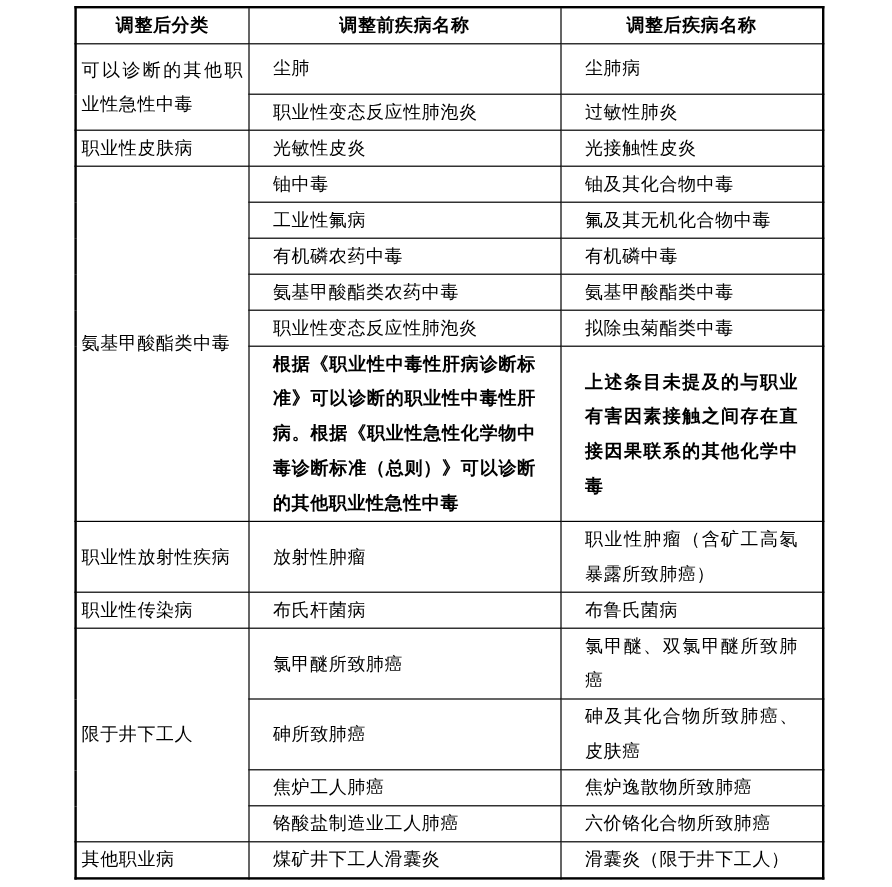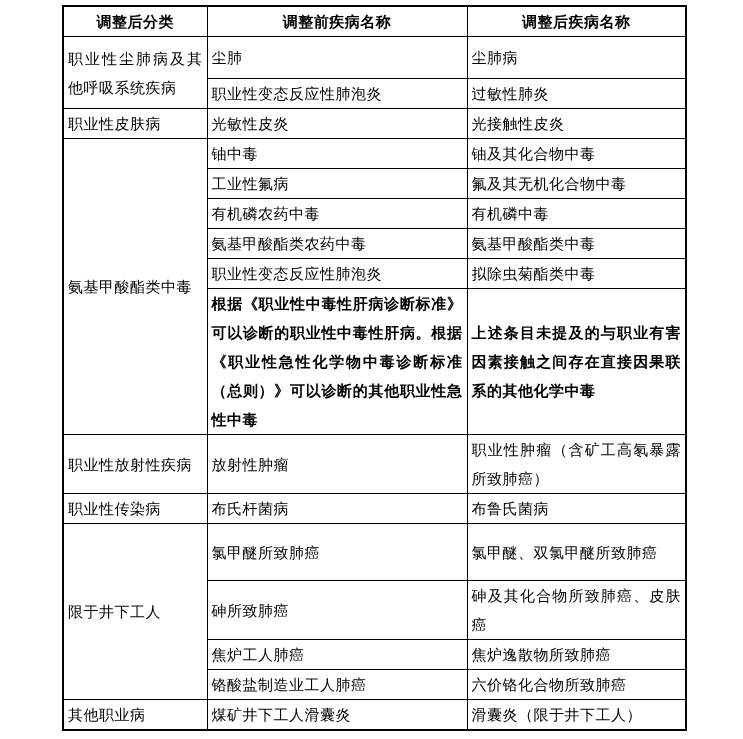--- a/index.html
+++ b/index.html
@@ -35,21 +35,21 @@
     font-weight: bold;
     text-align: center;
     padding: 0 16px;
   }
   td.cat-cell {
     text-align: justify;
     padding: 0 4px;
   }
   td.disease-cell {
     text-align: justify;
-    padding: 0 4px;
+    padding: 0 20px;
   }
   
   tr.h-hdr  { height: 27px; }
   tr.h-r1   { height: 42px; }
   tr.h-r2   { height: 30px; }
   tr.h-r3   { height: 27px; }
   tr.h-s1   { height: 29px; }
   tr.h-big  { height: 140px; font-weight: bold; }
   tr.h-two  { height: 57px; }
 </style>
@@ -66,21 +66,21 @@
     <thead>
       <tr class="h-hdr">
         <th>调整后分类</th>
         <th>调整前疾病名称</th>
         <th>调整后疾病名称</th>
       </tr>
     </thead>
     <tbody>
 
       <tr class="h-r1">
-        <td class="cat-cell" rowspan="2">职业性尘肺病及其他呼吸系统疾病</td>
+        <td class="cat-cell" rowspan="2">可以诊断的其他职业性急性中毒</td>
         <td class="disease-cell">尘肺</td>
         <td class="disease-cell">尘肺病</td>
       </tr>
       <tr class="h-r2">
         <td class="disease-cell">职业性变态反应性肺泡炎</td>
         <td class="disease-cell">过敏性肺炎</td>
       </tr>
 
       <tr class="h-r3">
         <td class="cat-cell">职业性皮肤病</td>

